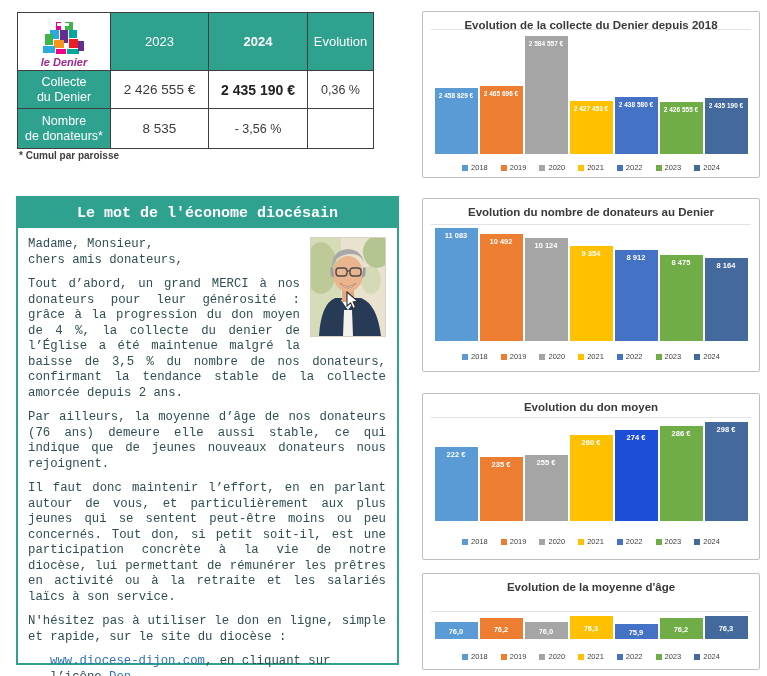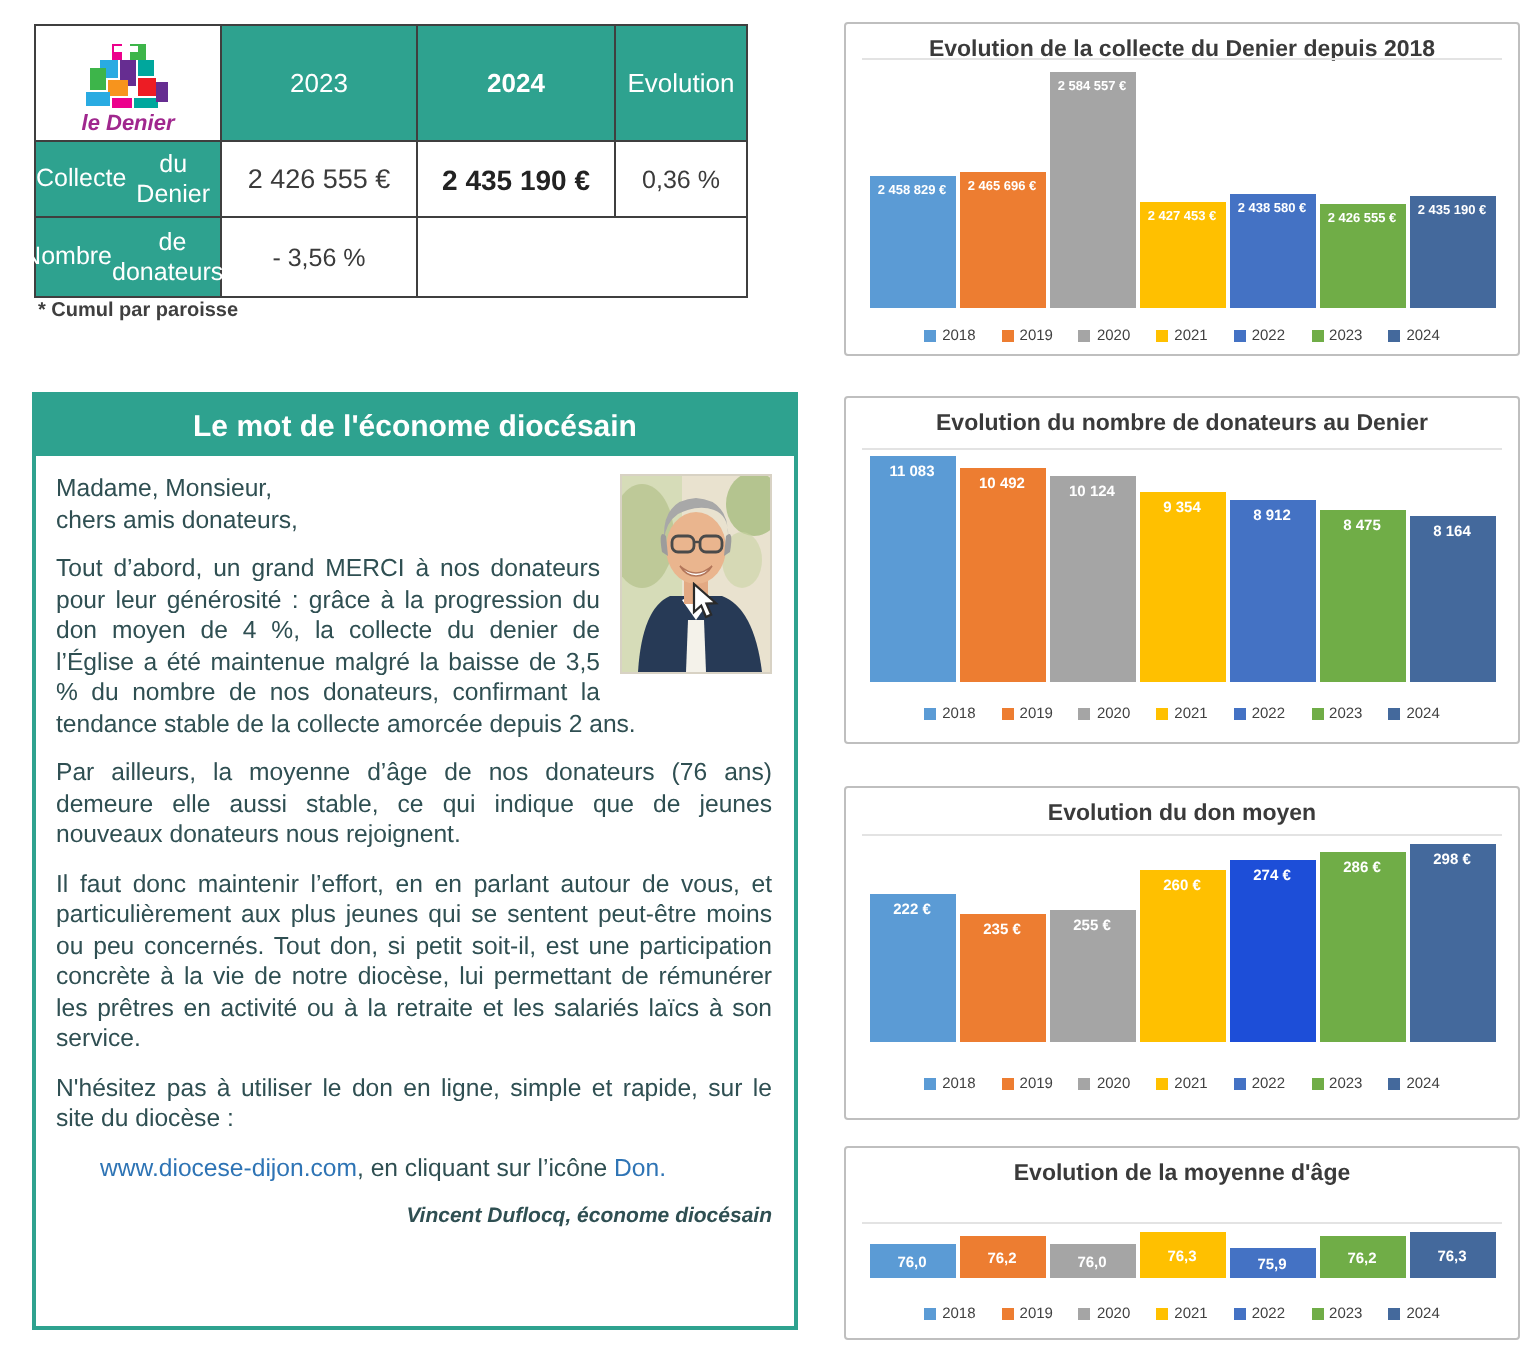--- a/index.html
+++ b/index.html
@@ -15,32 +15,32 @@
     display:grid; grid-template-columns:93px 98px 99px 65px;
     grid-template-rows:58px 38px 39px;
     border:1px solid #3f3f3f;
   }
   .sum-table > div { border-right:1px solid #3f3f3f; border-bottom:1px solid #3f3f3f; }
   .sum-table > div:nth-child(4n) { border-right:none; }
   .sum-table > div:nth-child(n+9) { border-bottom:none; }
   .cell { display:flex; align-items:center; justify-content:center; text-align:center; }
   .cell.head { background:#2ea28f; color:#fff; font-size:13px; }
   .cell.head.bold { font-weight:bold; }
-  .cell.rowlab { background:#2ea28f; color:#fff; font-size:12.5px; flex-direction:row; line-height:15px; }
+  .cell.rowlab { background:#2ea28f; color:#fff; font-size:12.5px; flex-direction:column; line-height:15px; }
   .cell.val { font-size:13.5px; color:#3b3b3b; }
   .cell.val.bold { font-weight:bold; font-size:14px; color:#222; }
   .cell.evo { font-size:12.5px; color:#3b3b3b; }
   .logo-cell { background:#fff; display:flex; flex-direction:column; align-items:center; justify-content:center; padding-top:3px; }
   .logo-text { font-size:11px; font-style:italic; font-weight:bold; color:#a0278e; margin-top:1px; }
   .footnote { position:absolute; left:19px; top:150px; font-size:10px; font-weight:600; color:#3f3f3f; }
 
   
   .letter {
     position:absolute; left:16px; top:196px; width:383px; height:469px;
-    border:2px solid #2ea28f; background:#fff;
+    border:2px solid #2ea28f; background:#fff;font-family:Liberation Mono, monospace;
   }
   .letter-header {
     height:30px; background:#2ea28f; color:#fff; font-weight:bold;
     font-size:15px; display:flex; align-items:center; justify-content:center;
   }
   .letter-body {
     padding:9px 11px 4px 10px; font-size:12.3px; line-height:15.5px;
     color:#2f4f52; text-align:justify; overflow:hidden;
   }
   .letter-body p { margin-bottom:9px; }
@@ -129,20 +129,21 @@
       <span>du Denier</span>
     </div>
     <div class="cell val">2 426 555 €</div>
     <div class="cell val bold">2 435 190 €</div>
     <div class="cell evo">0,36 %</div>
 
     <div class="cell rowlab">
       <span>Nombre</span>
       <span>de donateurs*</span>
     </div>
+    <div class="cell val">8 535</div>
     <div class="cell evo">- 3,56 %</div>
   </div>
   <div class="footnote">* Cumul par paroisse</div>
 
   <div class="letter">
     <div class="letter-header">Le mot de l'économe diocésain</div>
     <div class="letter-body">
       <div class="photo">
         <svg width="74" height="98" viewBox="0 0 74 98">
           <rect width="74" height="98" fill="#e9e2cf"></rect>

